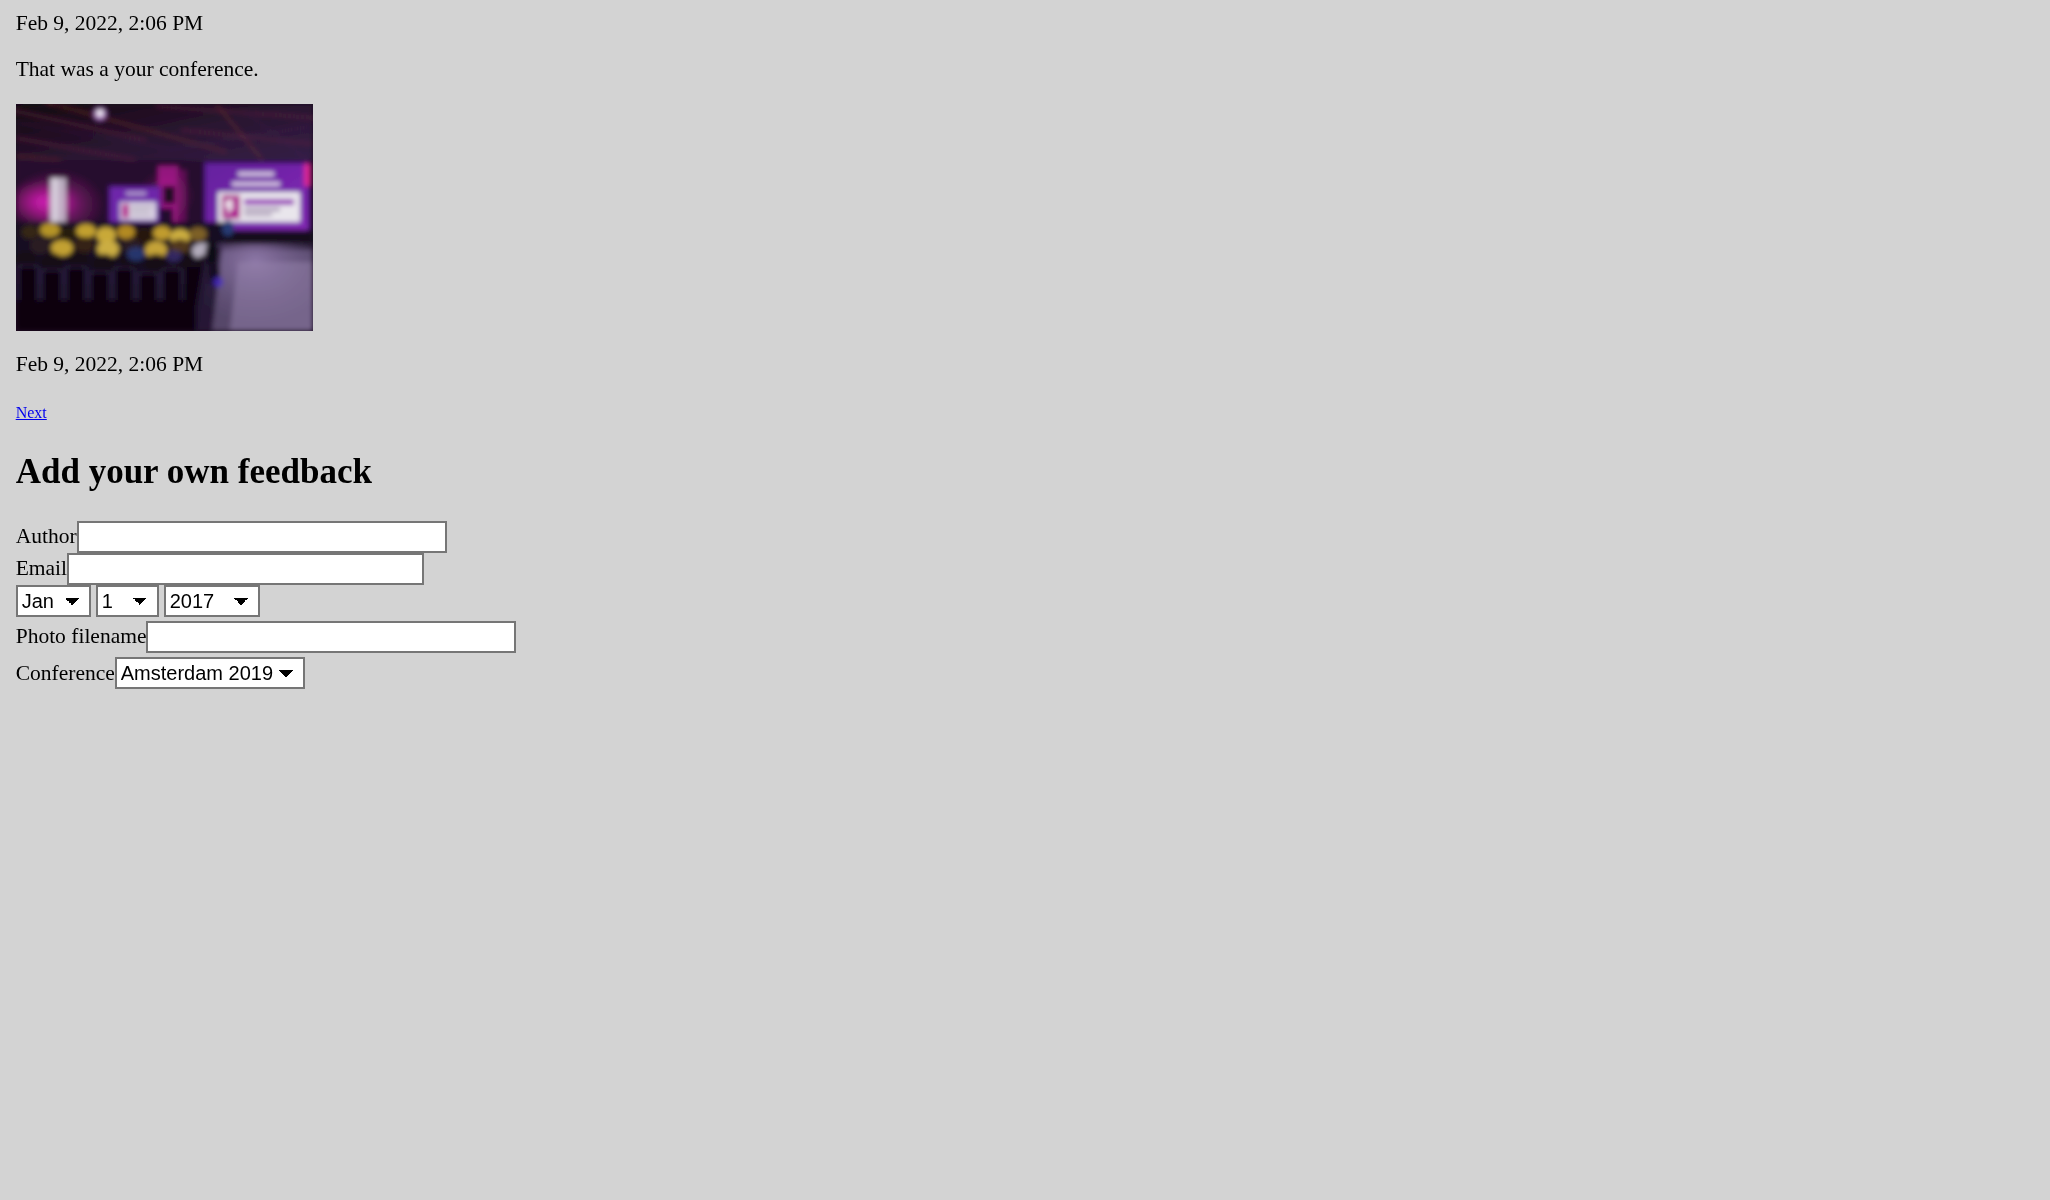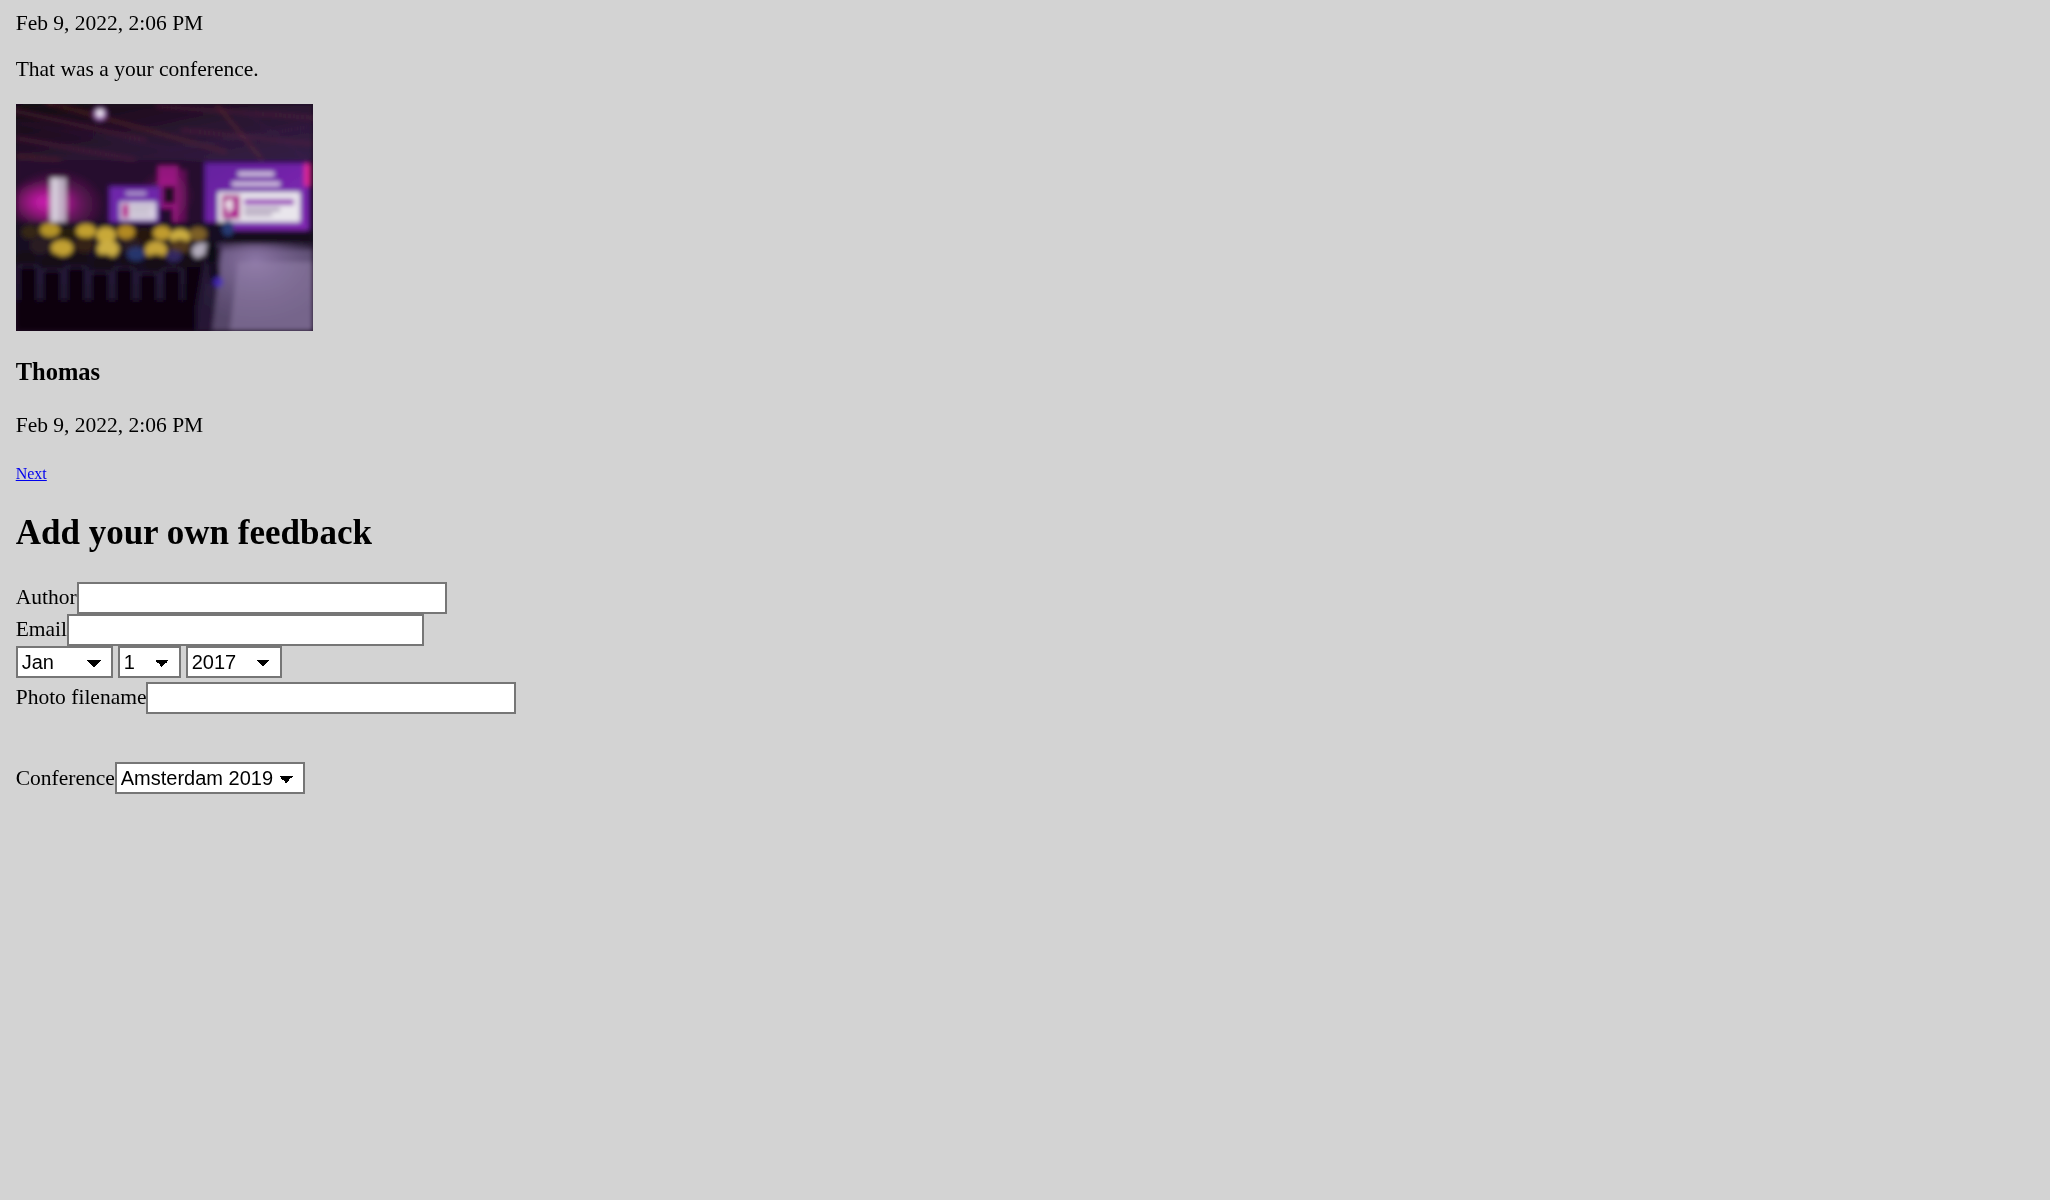--- a/index.html
+++ b/index.html
@@ -141,26 +141,26 @@
     vertical-align: baseline;
     background-image:
       linear-gradient(45deg, transparent 50%, #000 50%),
       linear-gradient(135deg, #000 50%, transparent 50%);
     background-position:
       calc(100% - 17px) calc(50% + 1px),
       calc(100% - 10px) calc(50% + 1px);
     background-size: 7px 7px, 7px 7px;
     background-repeat: no-repeat;
   }
-  select.sel-month { width: 97px; }
+  select.sel-month { width: 75px; }
   select.sel-day   { width: 63px; }
   select.sel-year  { width: 96px; }
   select.sel-hour  { width: 58px; }
   select.sel-min   { width: 58px; }
-  select.sel-conf  { width: 190px; padding-right: 28px; margin-top: 44px; }
+  select.sel-conf  { width: 190px; padding-right: 28px; }
 
   .time-sep {
     font-family: "Liberation Serif", "DejaVu Serif", serif;
     font-size: 21.5px;
     vertical-align: baseline;
   }
 
   .datetime-row { line-height: 0; margin: 0; padding: 0; }
   .datetime-row + .datetime-row { margin-top: 4px; }
   .spacer-2 { display:inline-block; width: 5px; }
@@ -352,21 +352,20 @@
         <ellipse cx="202" cy="178" rx="5" ry="5" fill="#4a2bd2" opacity="0.8"></ellipse>
 
         <rect x="0" y="196" width="180" height="31" fill="#080410" opacity="0.9"></rect>
         <rect x="0" y="0" width="297" height="227" fill="#120a18" opacity="0.06"></rect>
       </g>
     </svg>
   </div>
 </div>
 
 <div class="comment-block">
-  <div class="author-name">Thomas</div>
   <div class="timestamp">Feb 9, 2022, 2:06 PM</div>
 </div>
 
 <div class="next-wrap">
   <a class="next-link" href="#">Next</a>
 </div>
 
 <div class="section-heading">Add your own feedback</div>
 
 <form>

